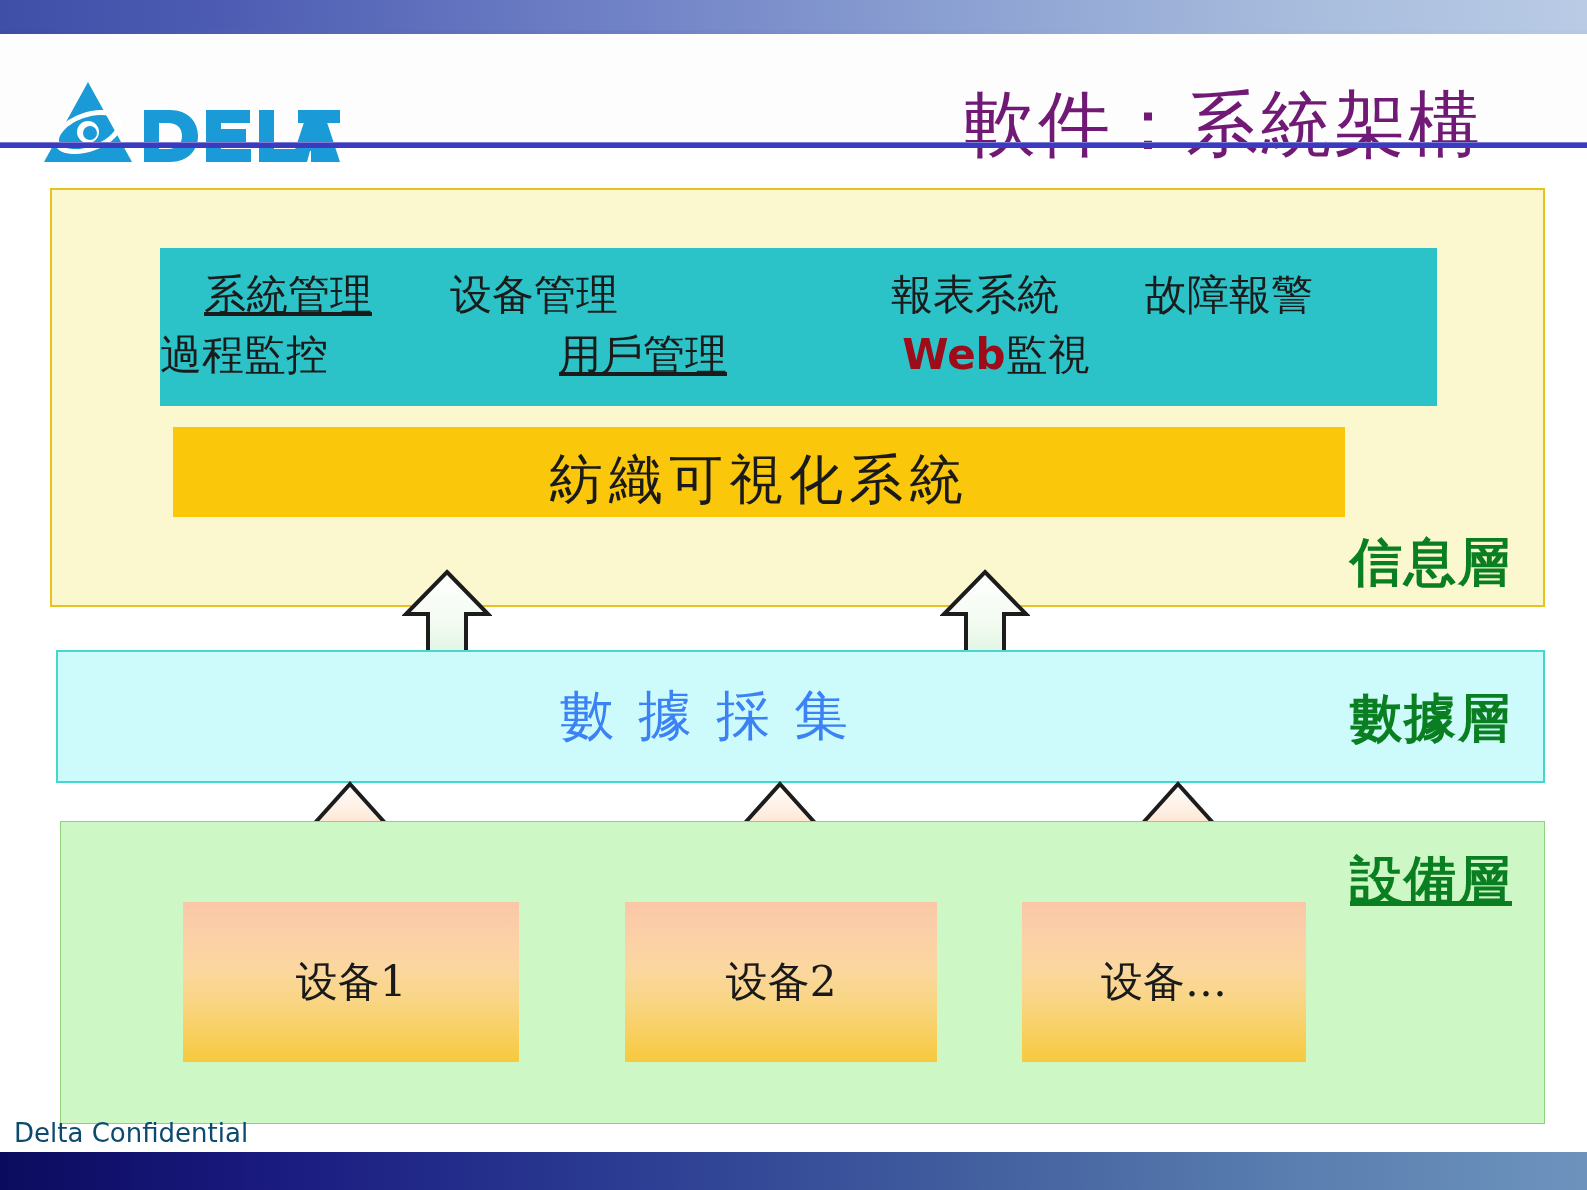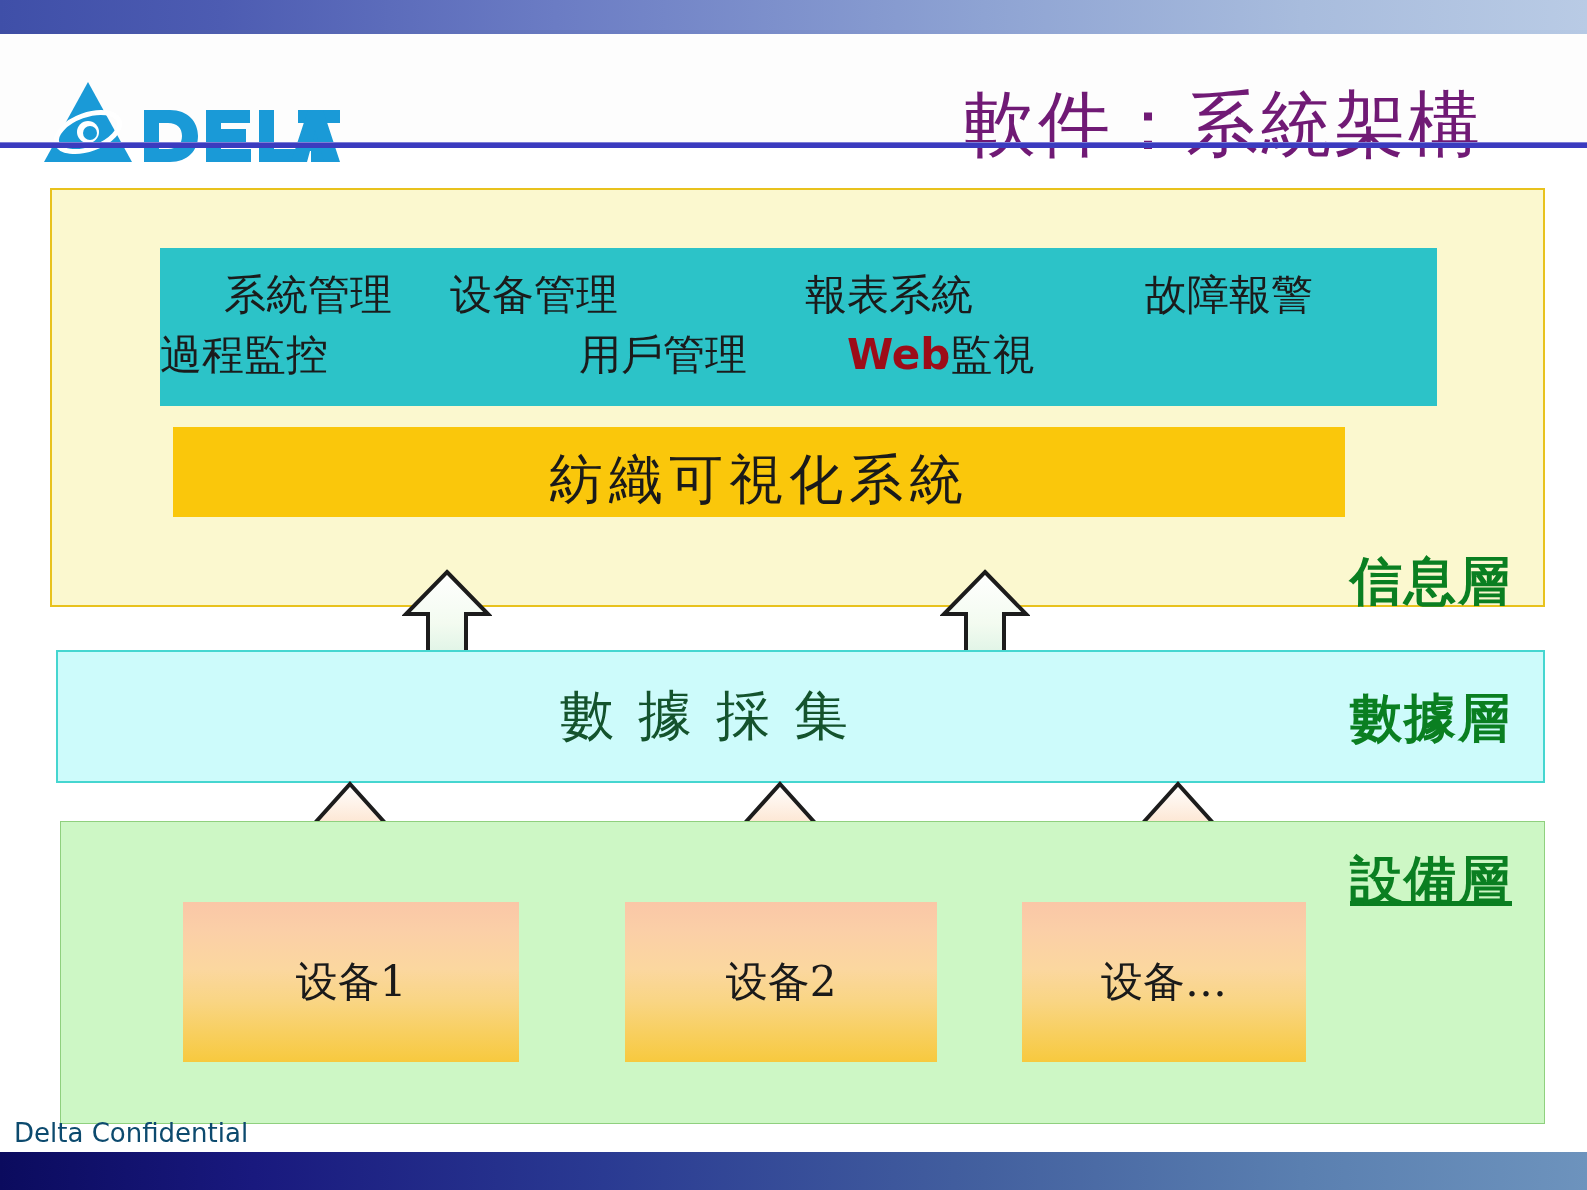--- a/index.html
+++ b/index.html
@@ -87,23 +87,23 @@
     display: flex;
   }
   .modules-row.r1 { top: 18px; }
   .modules-row.r2 { top: 78px; }
   .module-cell {
     font-size: 42px;
     line-height: 58px;
     color: #1b1b1b;
     white-space: nowrap;
   }
-  .module-cell.c1 { width: 290px; padding-left: 64px; box-sizing: border-box; }
+  .module-cell.c1 { width: 290px; padding-left: 44px; box-sizing: border-box; text-decoration: underline; }
   .module-cell.c2 { width: 355px; }
-  .module-cell.c3 { width: 340px; }
+  .module-cell.c3 { width: 340px; text-align: center; }
   .module-cell.c4 { width: 292px; }
   .web-label {
     color: #9d0c18;
     font-weight: bold;
     font-family: "DejaVu Sans", "Liberation Sans", sans-serif;
     font-size: 42px;
     margin-left: 42px;
   }
 
   .system-box {
@@ -124,39 +124,39 @@
 
   .layer-tag {
     position: absolute;
     font-size: 52px;
     font-weight: bold;
     color: #0a7f21;
     letter-spacing: 2px;
     white-space: nowrap;
     font-family: "DejaVu Serif", "Liberation Serif", serif;
   }
-  .layer-tag.info { right: 75px; top: 547px; margin-left: 24px; }
+  .layer-tag.info { right: 75px; top: 528px; margin-left: 24px; }
   .layer-tag.data { right: 75px; top: 684px; }
   .layer-tag.device { right: 75px; top: 846px; text-decoration: underline; }
 
   
   .data-layer {
     position: absolute;
     left: 56px; top: 650px;
     width: 1489px; height: 133px;
     background: #cdfbfb;
     border: 2px solid #45d6d0;
     box-sizing: border-box;
   }
   .data-layer-label {
     position: absolute;
     left: 560px; top: 686px;
     font-size: 54px;
     line-height: 60px;
-    color: #14532d;
+    color: #3b82f6;
     letter-spacing: 24px;
     white-space: nowrap;
   }
 
   
   .device-layer {
     position: absolute;
     left: 60px; top: 821px;
     width: 1485px; height: 303px;
     background: #cdf7c5;

